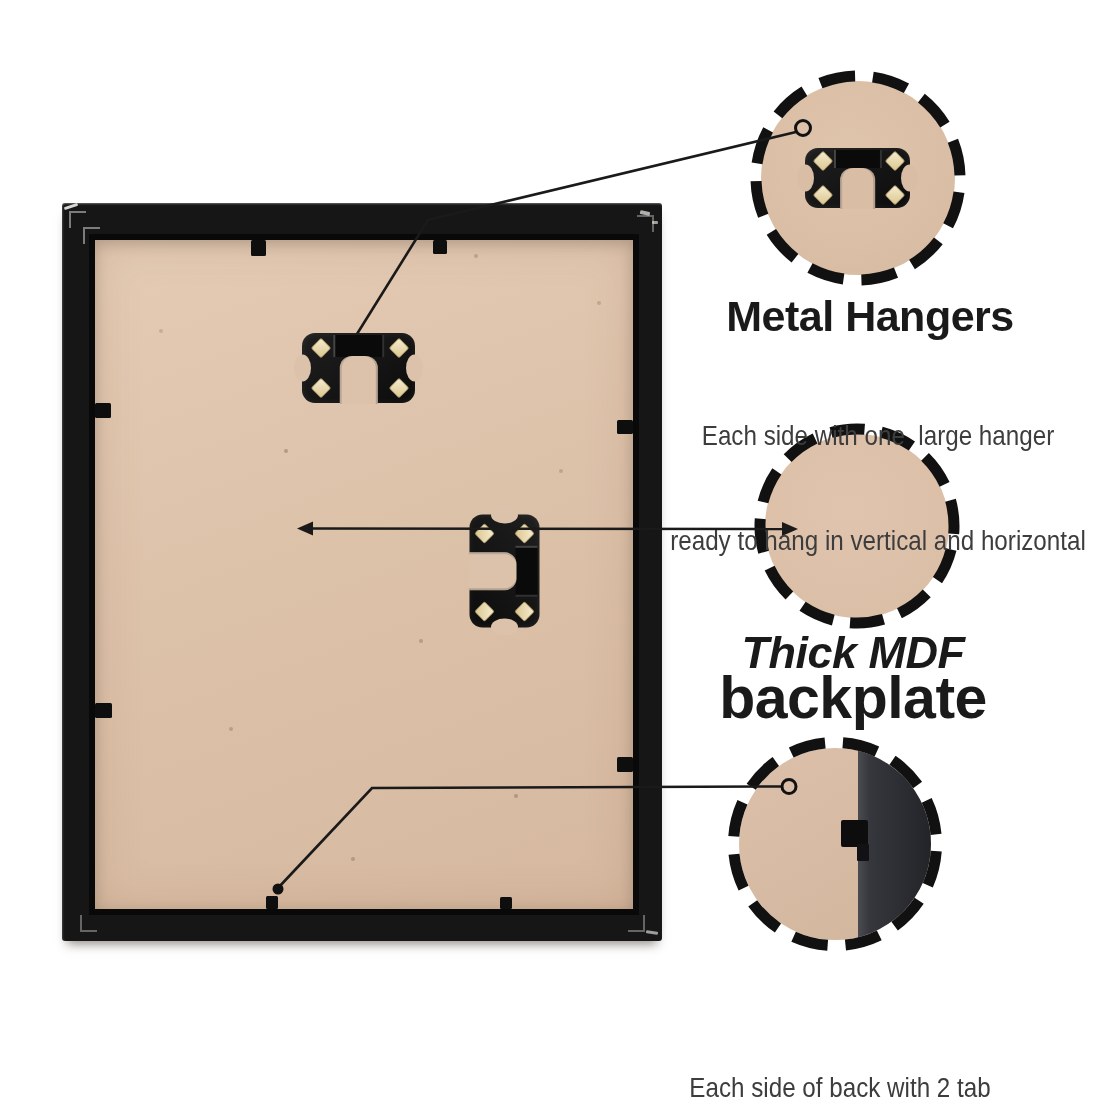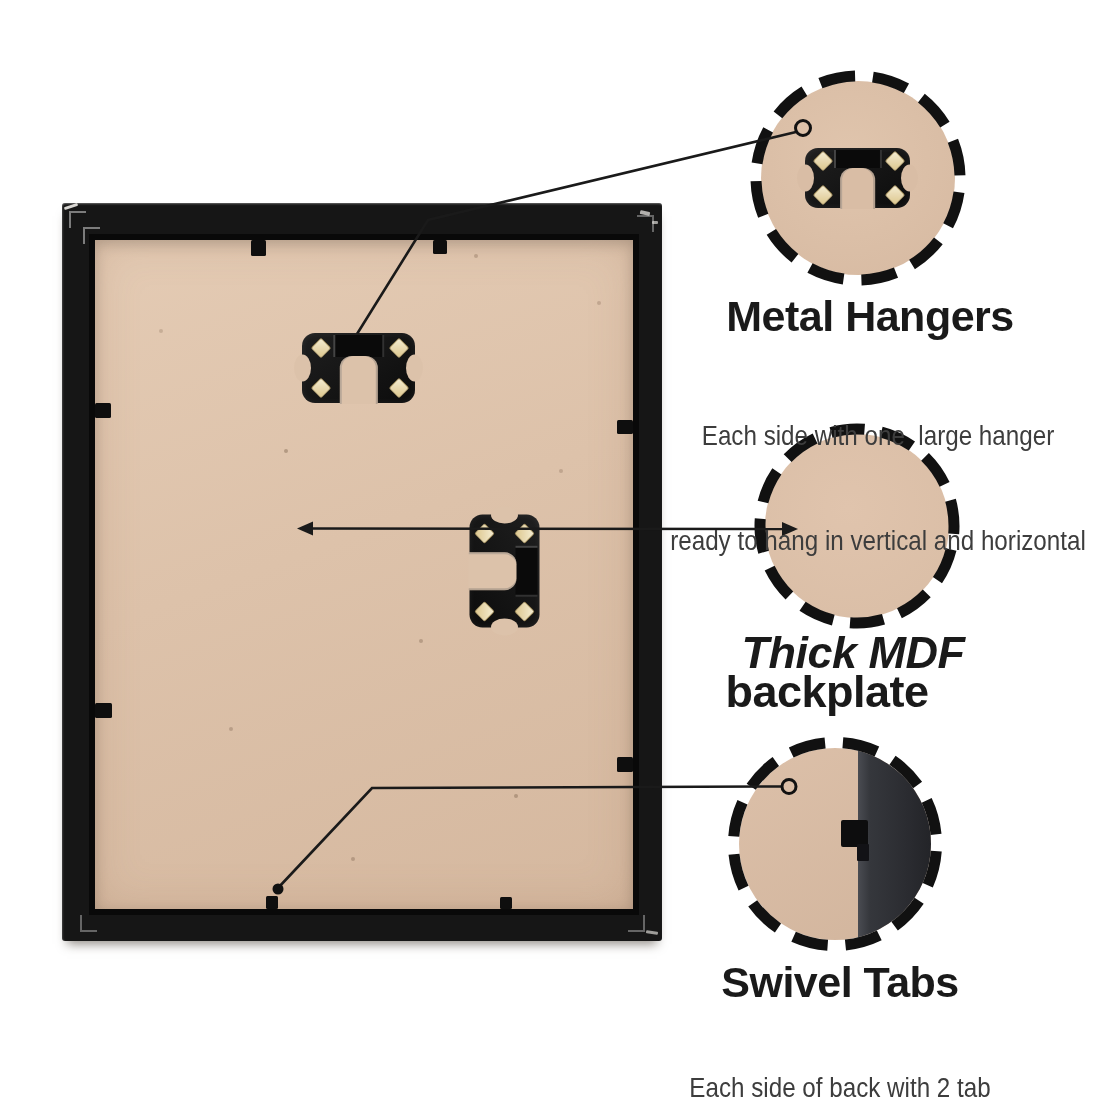--- a/index.html
+++ b/index.html
@@ -166,21 +166,20 @@
     <circle cx="789" cy="786.5" r="7" fill="none" stroke="#111" stroke-width="3"></circle>
   </svg>
 
   <div class="co-title" style="left:620px;top:295px;width:500px;">Metal Hangers</div>
   <div class="co-sub" style="left:628px;top:348px;width:500px;line-height:35px;">
     <div class="ln">Each side with one  large hanger</div>
     <div class="ln">ready to hang in vertical and horizontal</div>
   </div>
 
   <div class="co-title" style="left:653px;top:630px;width:400px;font-size:45px;font-style:italic;">Thick MDF</div>
-  <div class="co-title" style="left:627px;top:669px;width:400px;font-size:45px;">backplate</div>
+  <div class="co-title" style="left:653px;top:669px;width:400px;font-size:59px;">backplate</div>
 
-  <div class="co-title" style="left:590px;top:961px;width:500px;">Swivel Tabs</div>
   <div class="co-sub" style="left:590px;top:1010px;width:500px;line-height:31px;">
     <div class="ln">Each side of back with 2 tab</div>
     
   </div>
 
 </div>
 
 </body></html>

